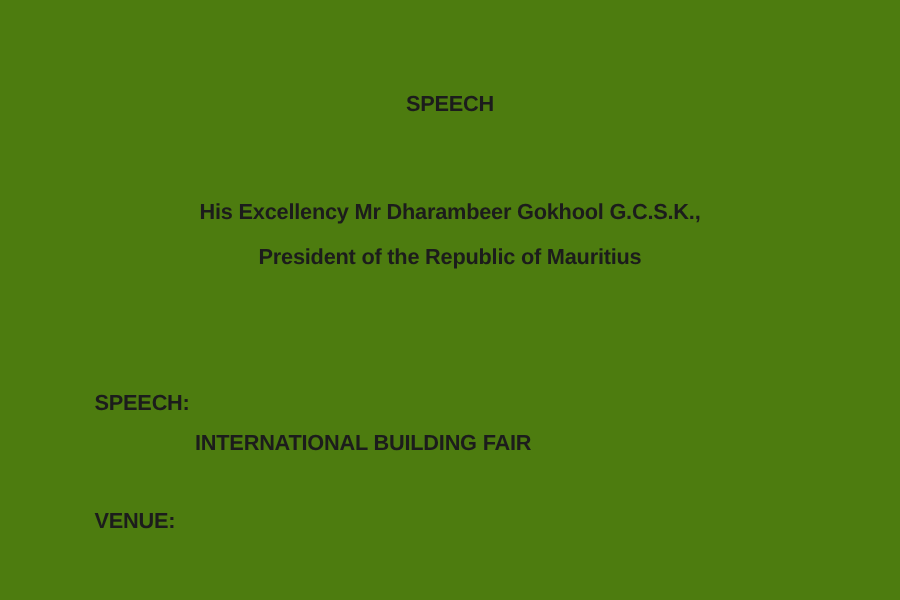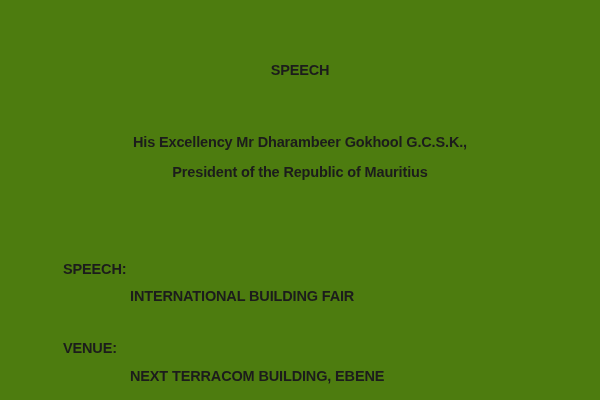--- a/index.html
+++ b/index.html
@@ -51,15 +51,14 @@
   <div class="line centered dignitary-title">President of the Republic of Mauritius</div>
 
   <div class="line event-label">SPEECH:</div>
 
 
   <div class="line event-line2">INTERNATIONAL BUILDING FAIR</div>
 
   <div class="line venue-label">VENUE:</div>
 
 
-  <div class="line venue-line2">NEXT TERRACOM BUILDING, EBENE</div>
 
 </div>
 
 </body></html>

